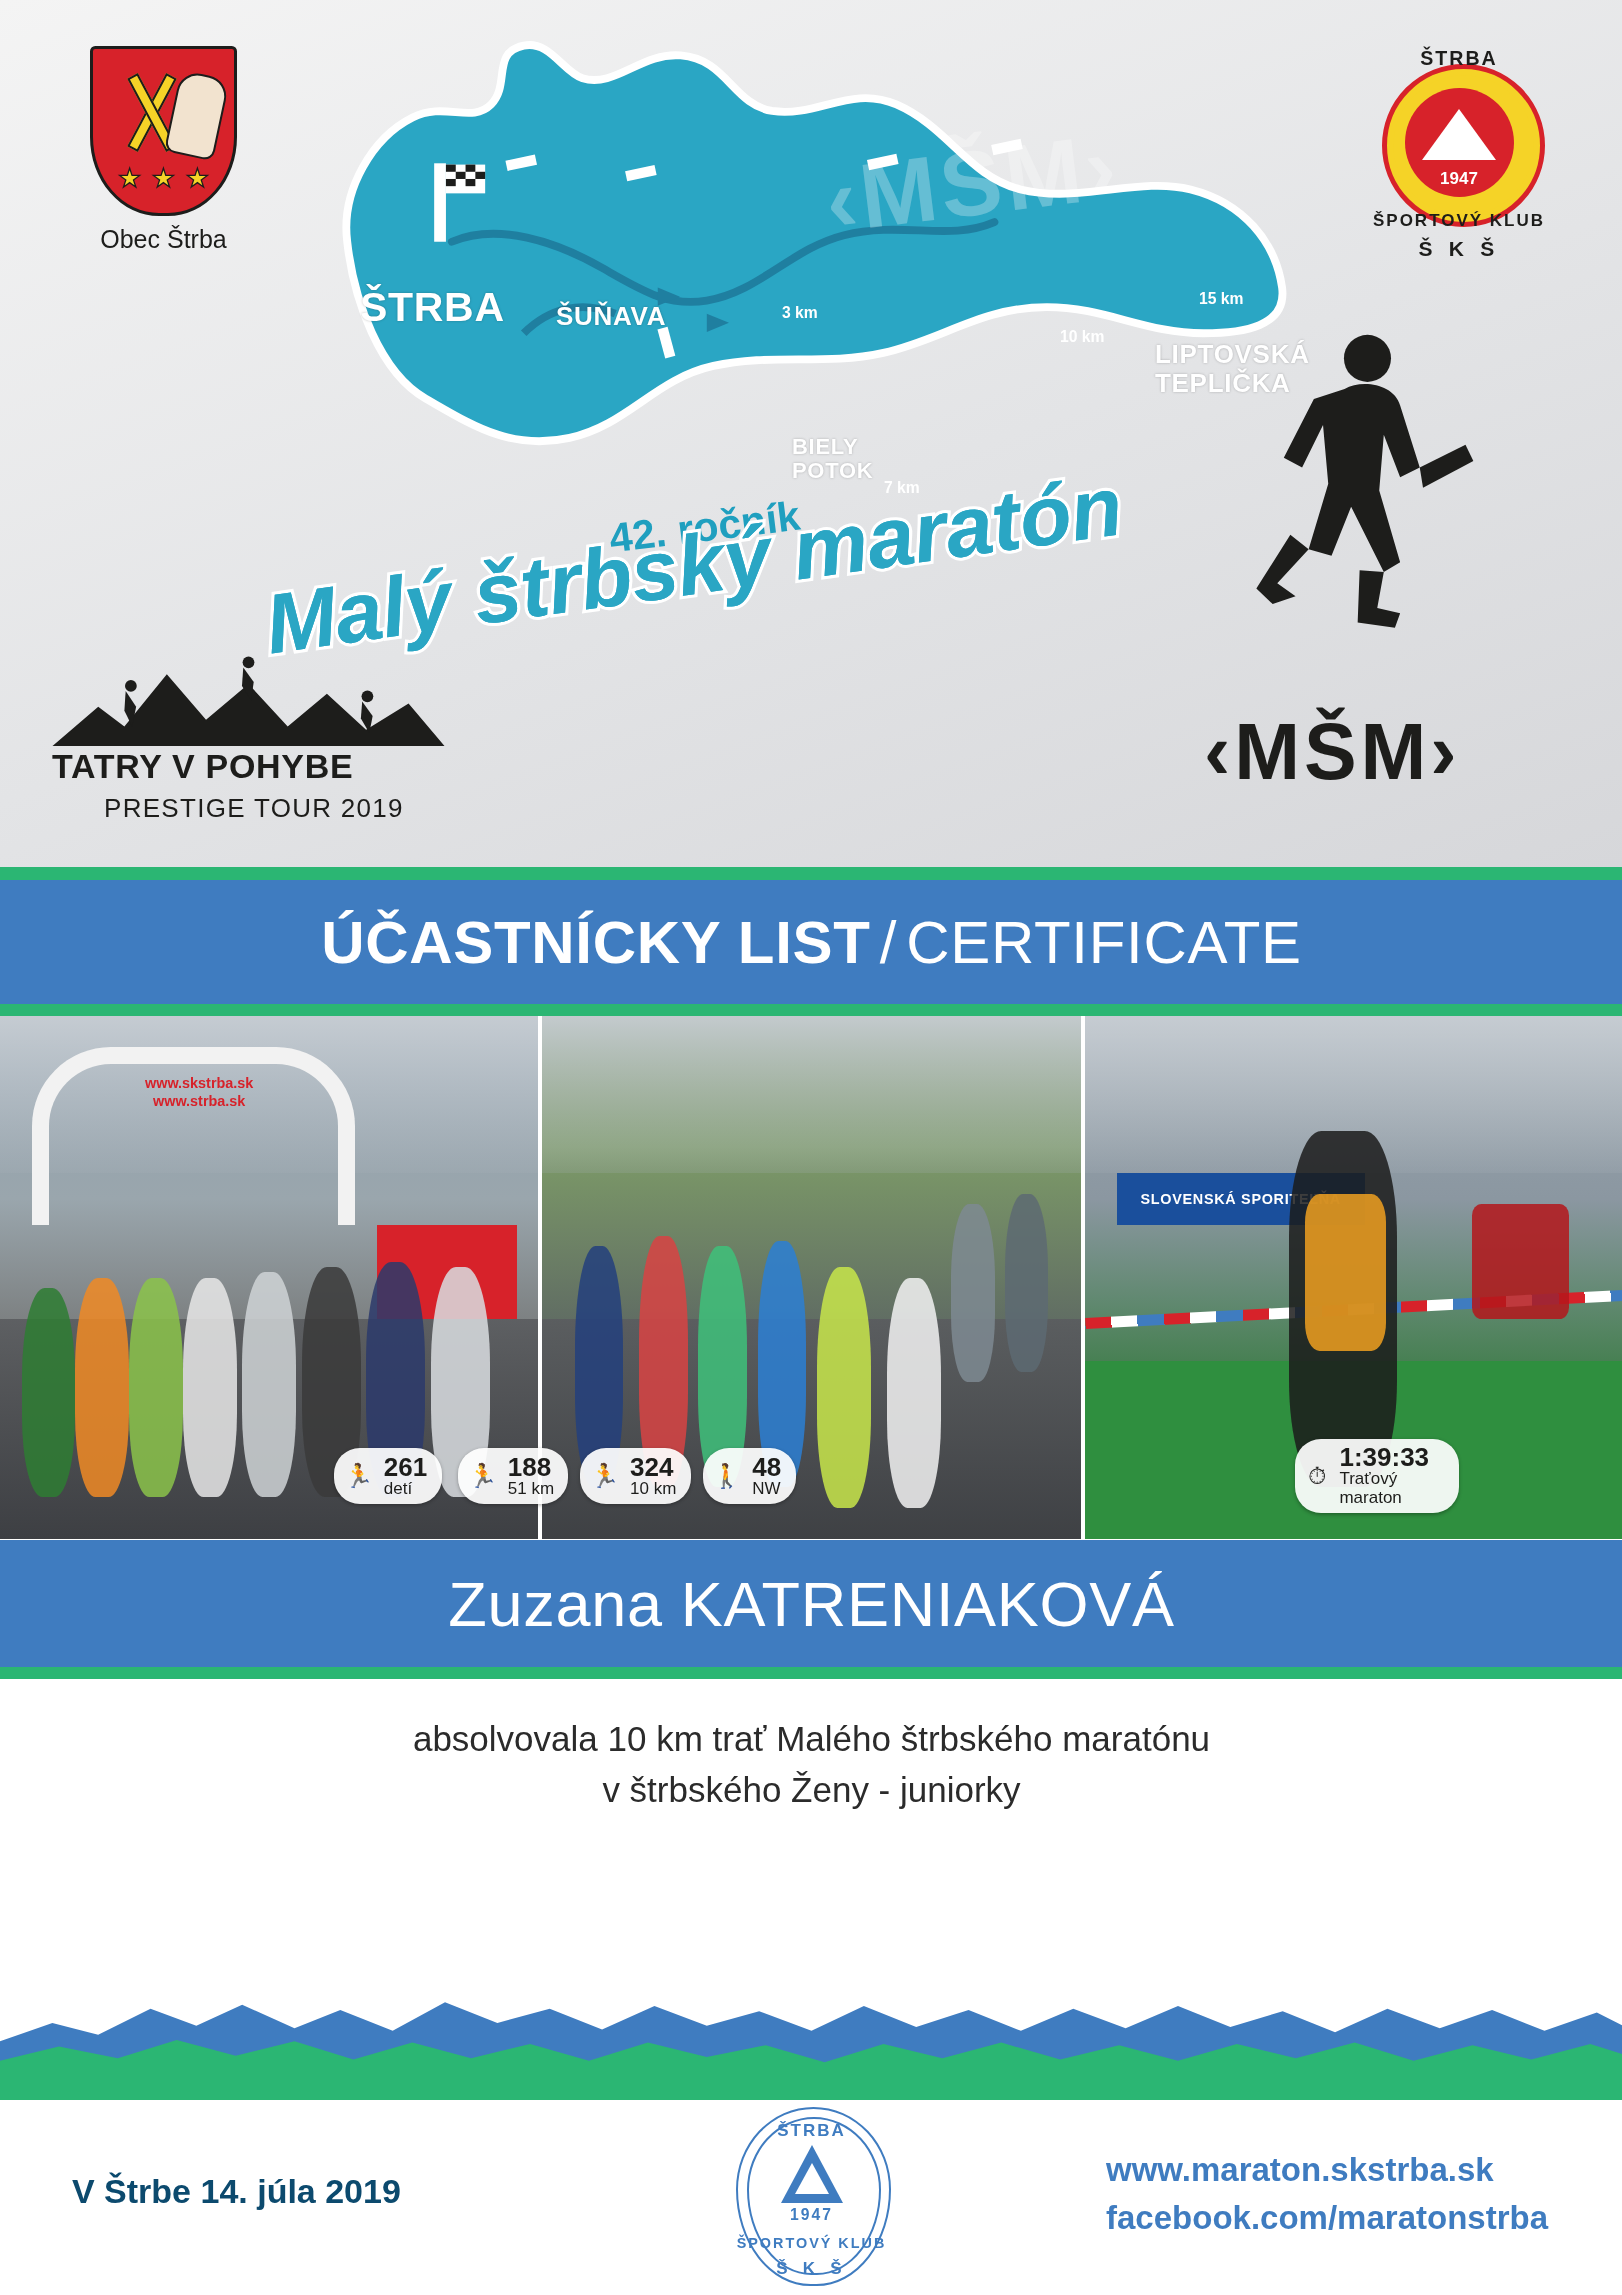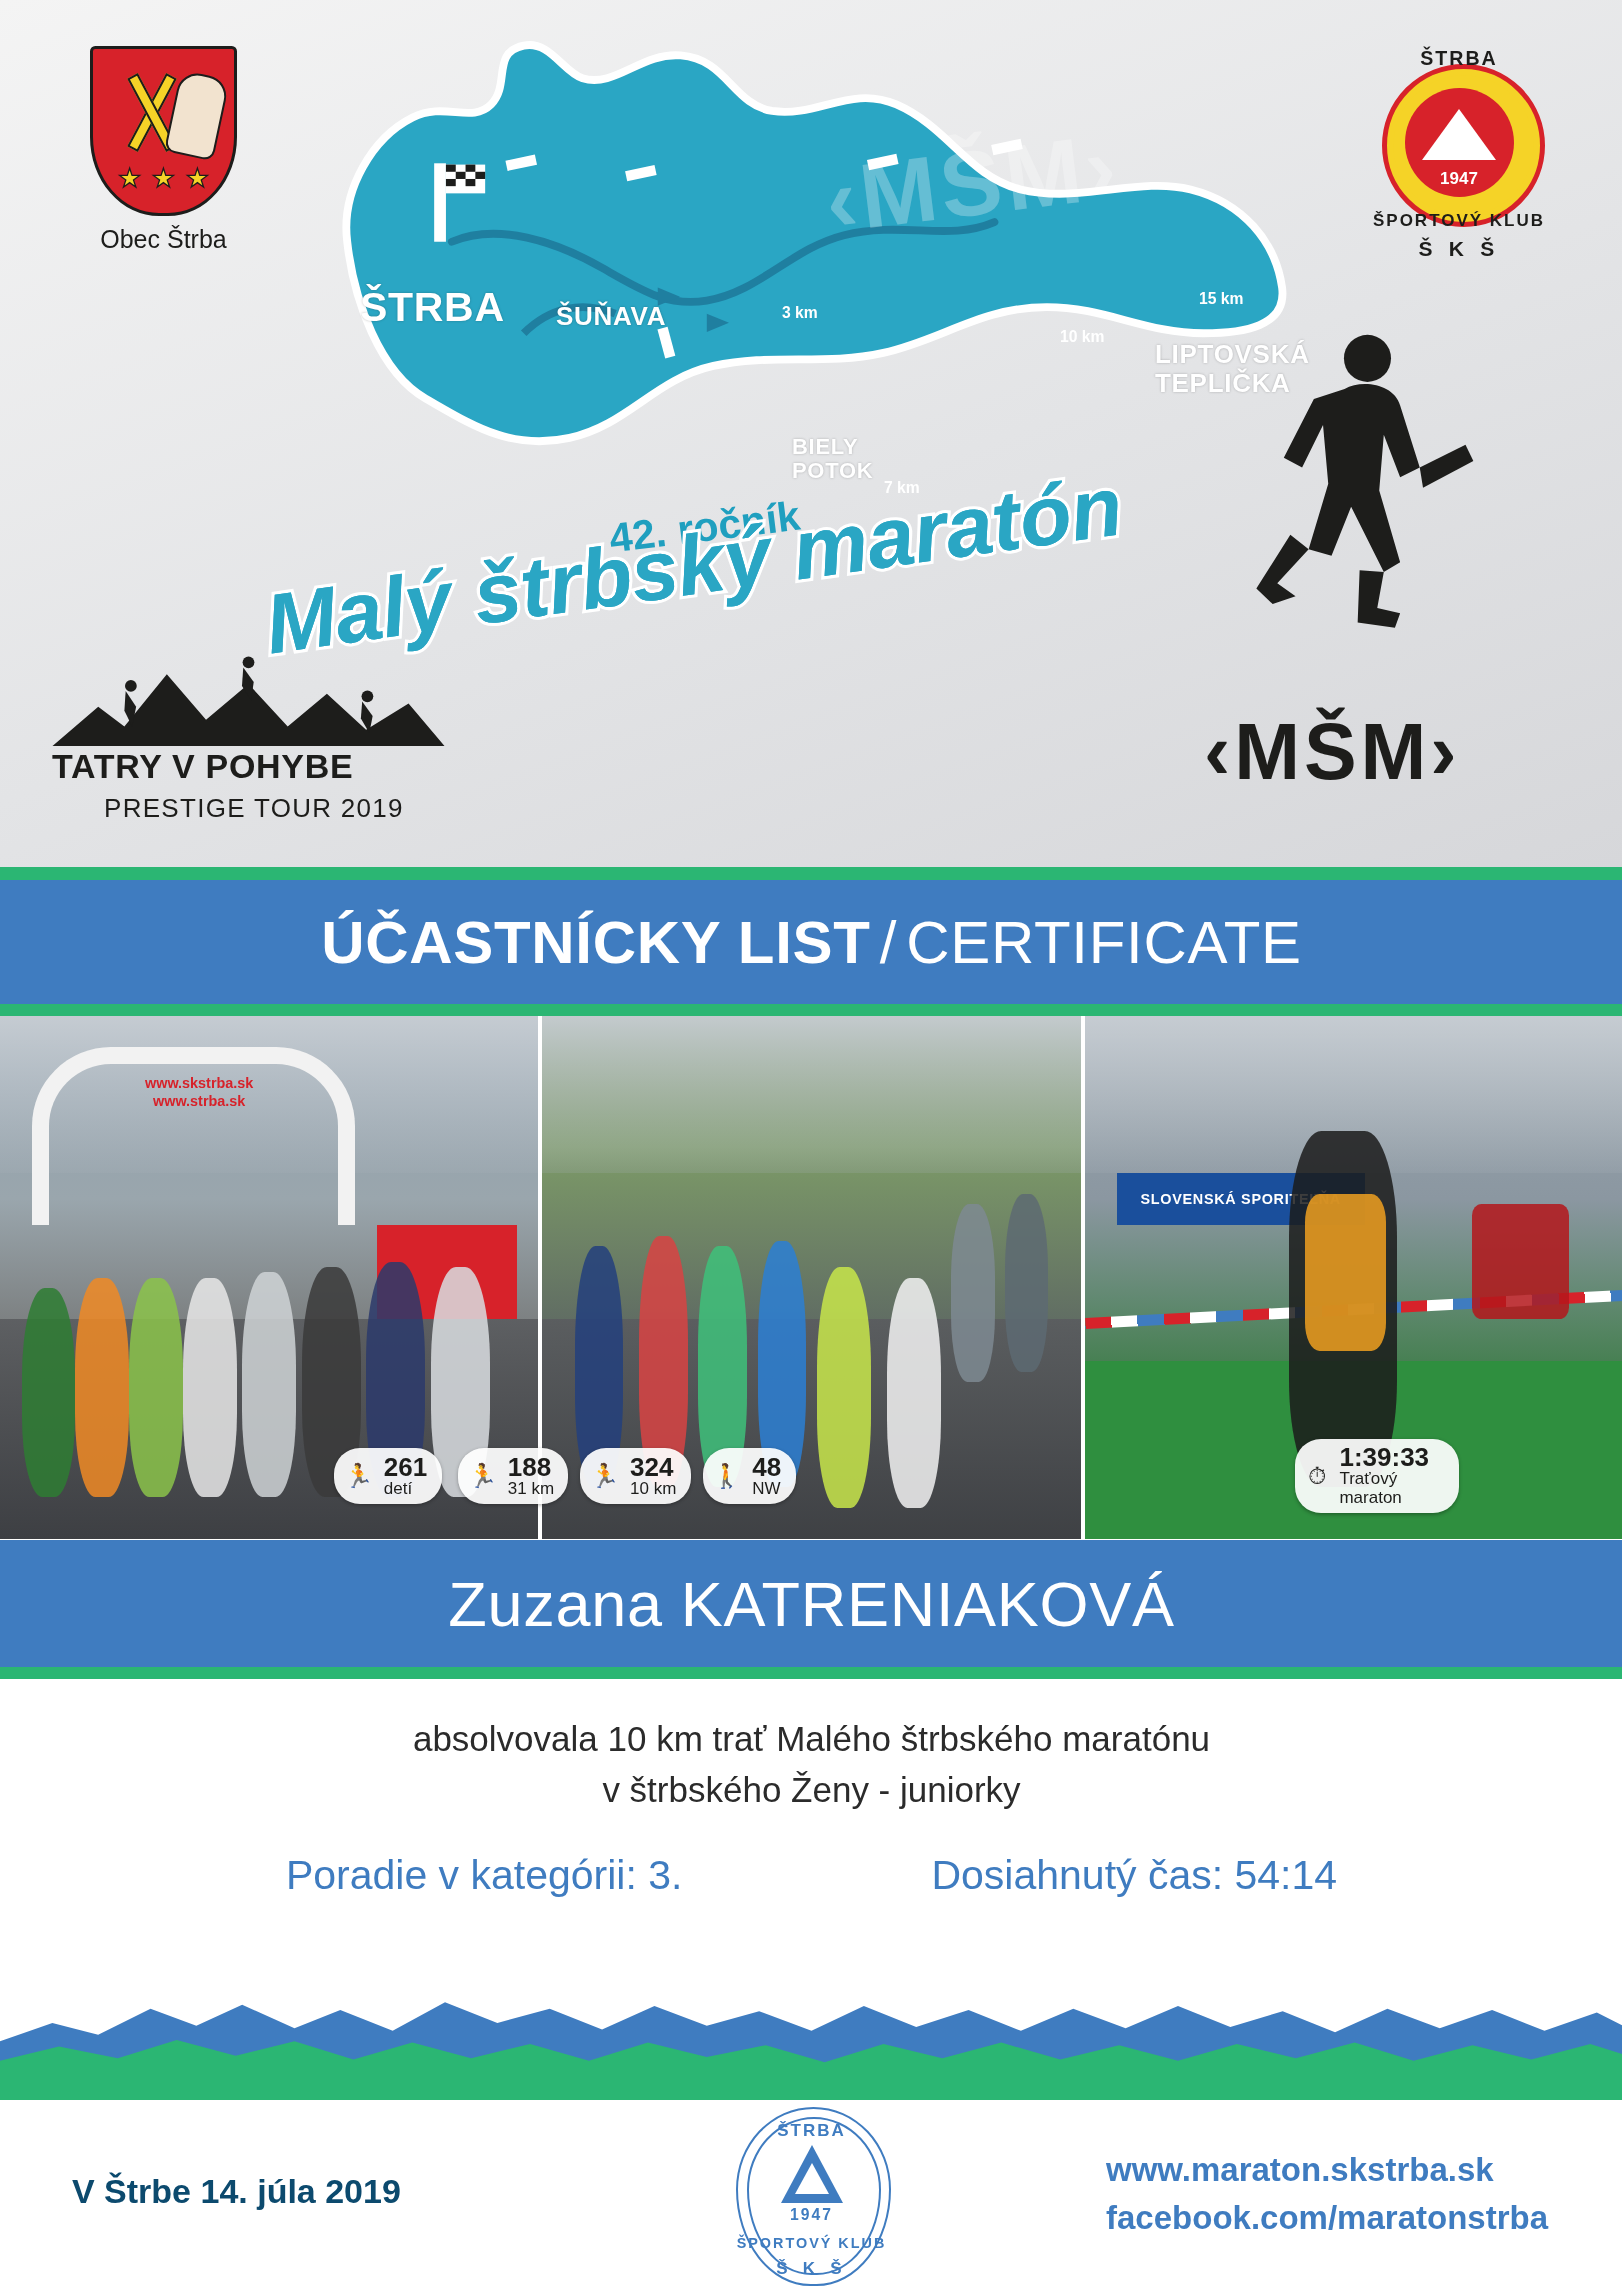--- a/index.html
+++ b/index.html
@@ -726,21 +726,21 @@
           <div class="sub">detí</div>
         </div>
       </div>
     </div>
 
     <div class="stat-group sg-2">
       <div class="badge">
         <div class="ico">🏃</div>
         <div class="txtcol">
           <div class="num">188</div>
-          <div class="sub">31 km</div>
+          <div class="sub">51 km</div>
         </div>
       </div>
       <div class="badge">
         <div class="ico">🏃</div>
         <div class="txtcol">
           <div class="num">324</div>
           <div class="sub">10 km</div>
         </div>
       </div>
       <div class="badge">
@@ -766,24 +766,20 @@
   <div class="name-bar">
     <span class="nm">Zuzana KATRENIAKOVÁ</span>
   </div>
   <div class="green-bar-3"></div>
 
   <div class="body-txt">
     <div>absolvovala 10 km trať Malého štrbského maratónu</div>
     <div>v štrbského Ženy - juniorky</div>
   </div>
 
-  <div class="result-row">
-    <div>Poradie v kategórii: 3.</div>
-    <div>Dosiahnutý čas: 54:14</div>
-  </div>
 
   <div class="mtn-footer">
     <svg viewBox="0 0 2480 210" preserveAspectRatio="none" aria-hidden="true">
       <path d="M0,120 L80,92 L150,110 L230,70 L300,96 L370,64 L450,100 L520,72 L600,104
                L680,60 L760,92 L840,70 L920,102 L1000,66 L1080,96 L1160,74 L1240,104
                L1320,66 L1400,98 L1480,72 L1560,104 L1640,70 L1720,100 L1800,66
                L1880,98 L1960,74 L2040,106 L2120,70 L2200,100 L2280,72 L2360,104
                L2440,76 L2480,96 L2480,210 L0,210 Z" fill="#3f7cc0"></path>
       <path d="M0,150 L90,128 L180,146 L270,118 L360,142 L450,120 L540,148 L630,122
                L720,146 L810,124 L900,150 L990,122 L1080,144 L1170,126 L1260,152

